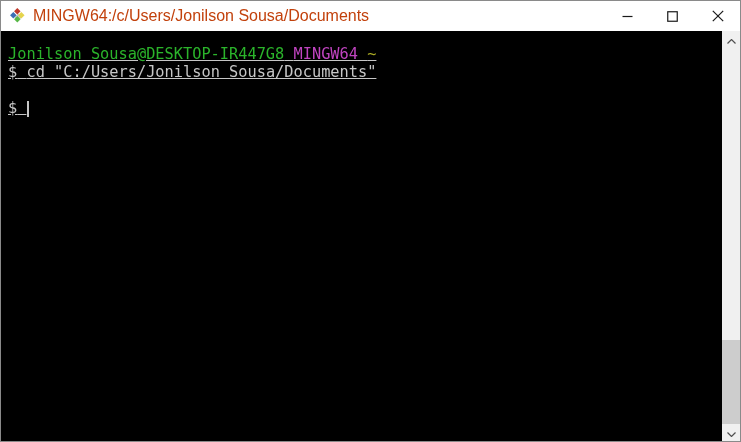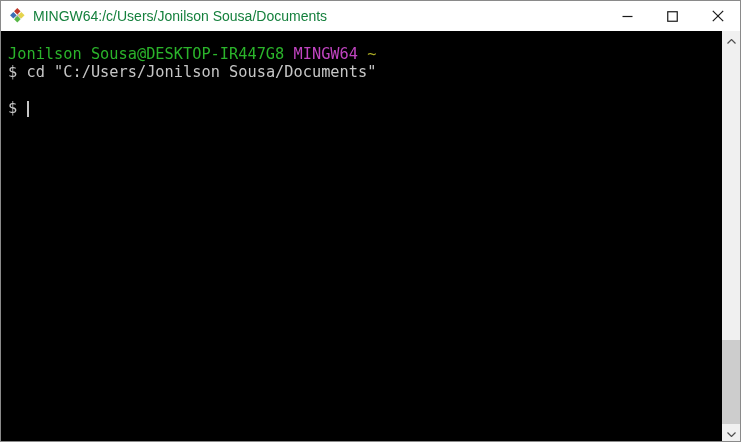--- a/index.html
+++ b/index.html
@@ -20,21 +20,21 @@
     background: var(--titlebar-bg, #fff);
     display: flex; align-items: center;
     user-select: none;
   }
   .titlebar-icon {
     width: 16px; height: 16px;
     margin-left: 9px; margin-right: 7px;
     display: inline-flex; flex: 0 0 16px;
   }
   .titlebar-title {
-    font-size: 14px; color: #15803d;
+    font-size: 16px; color: #c2410c;
     white-space: nowrap; overflow: hidden;
     flex: 1 1 auto;
   }
   .caption-buttons { display: flex; height: 100%; flex: 0 0 auto; }
   .caption-btn {
     width: 45px; height: 100%;
     display: flex; align-items: center; justify-content: center;
     background: transparent; border: none; cursor: default;
   }
   .caption-btn svg { display: block; }
@@ -43,20 +43,21 @@
   .window-body { flex: 1 1 auto; display: flex; min-height: 0; }
 
   .terminal {
     flex: 1 1 auto;
     background: var(--terminal-bg, #000);
     color: var(--terminal-fg, #c6c6c6);
     font-family: "DejaVu Sans Mono", "Liberation Mono", monospace;
     font-size: 15.3px; line-height: 18px;
     padding: 14px 16px 0 7px;
     overflow: hidden;
+    text-decoration: underline;
   }
   .terminal .line { white-space: pre; height: 18px; }
   .terminal .line.blank { height: 18px; }
   .fg-green   { color: var(--ansi-green,   #2bb42b); }
   .fg-magenta { color: var(--ansi-magenta, #c044c0); }
   .fg-yellow  { color: var(--ansi-yellow,  #abab24); }
 
   .cursor {
     display: inline-block;
     width: 2px; height: 16px;

